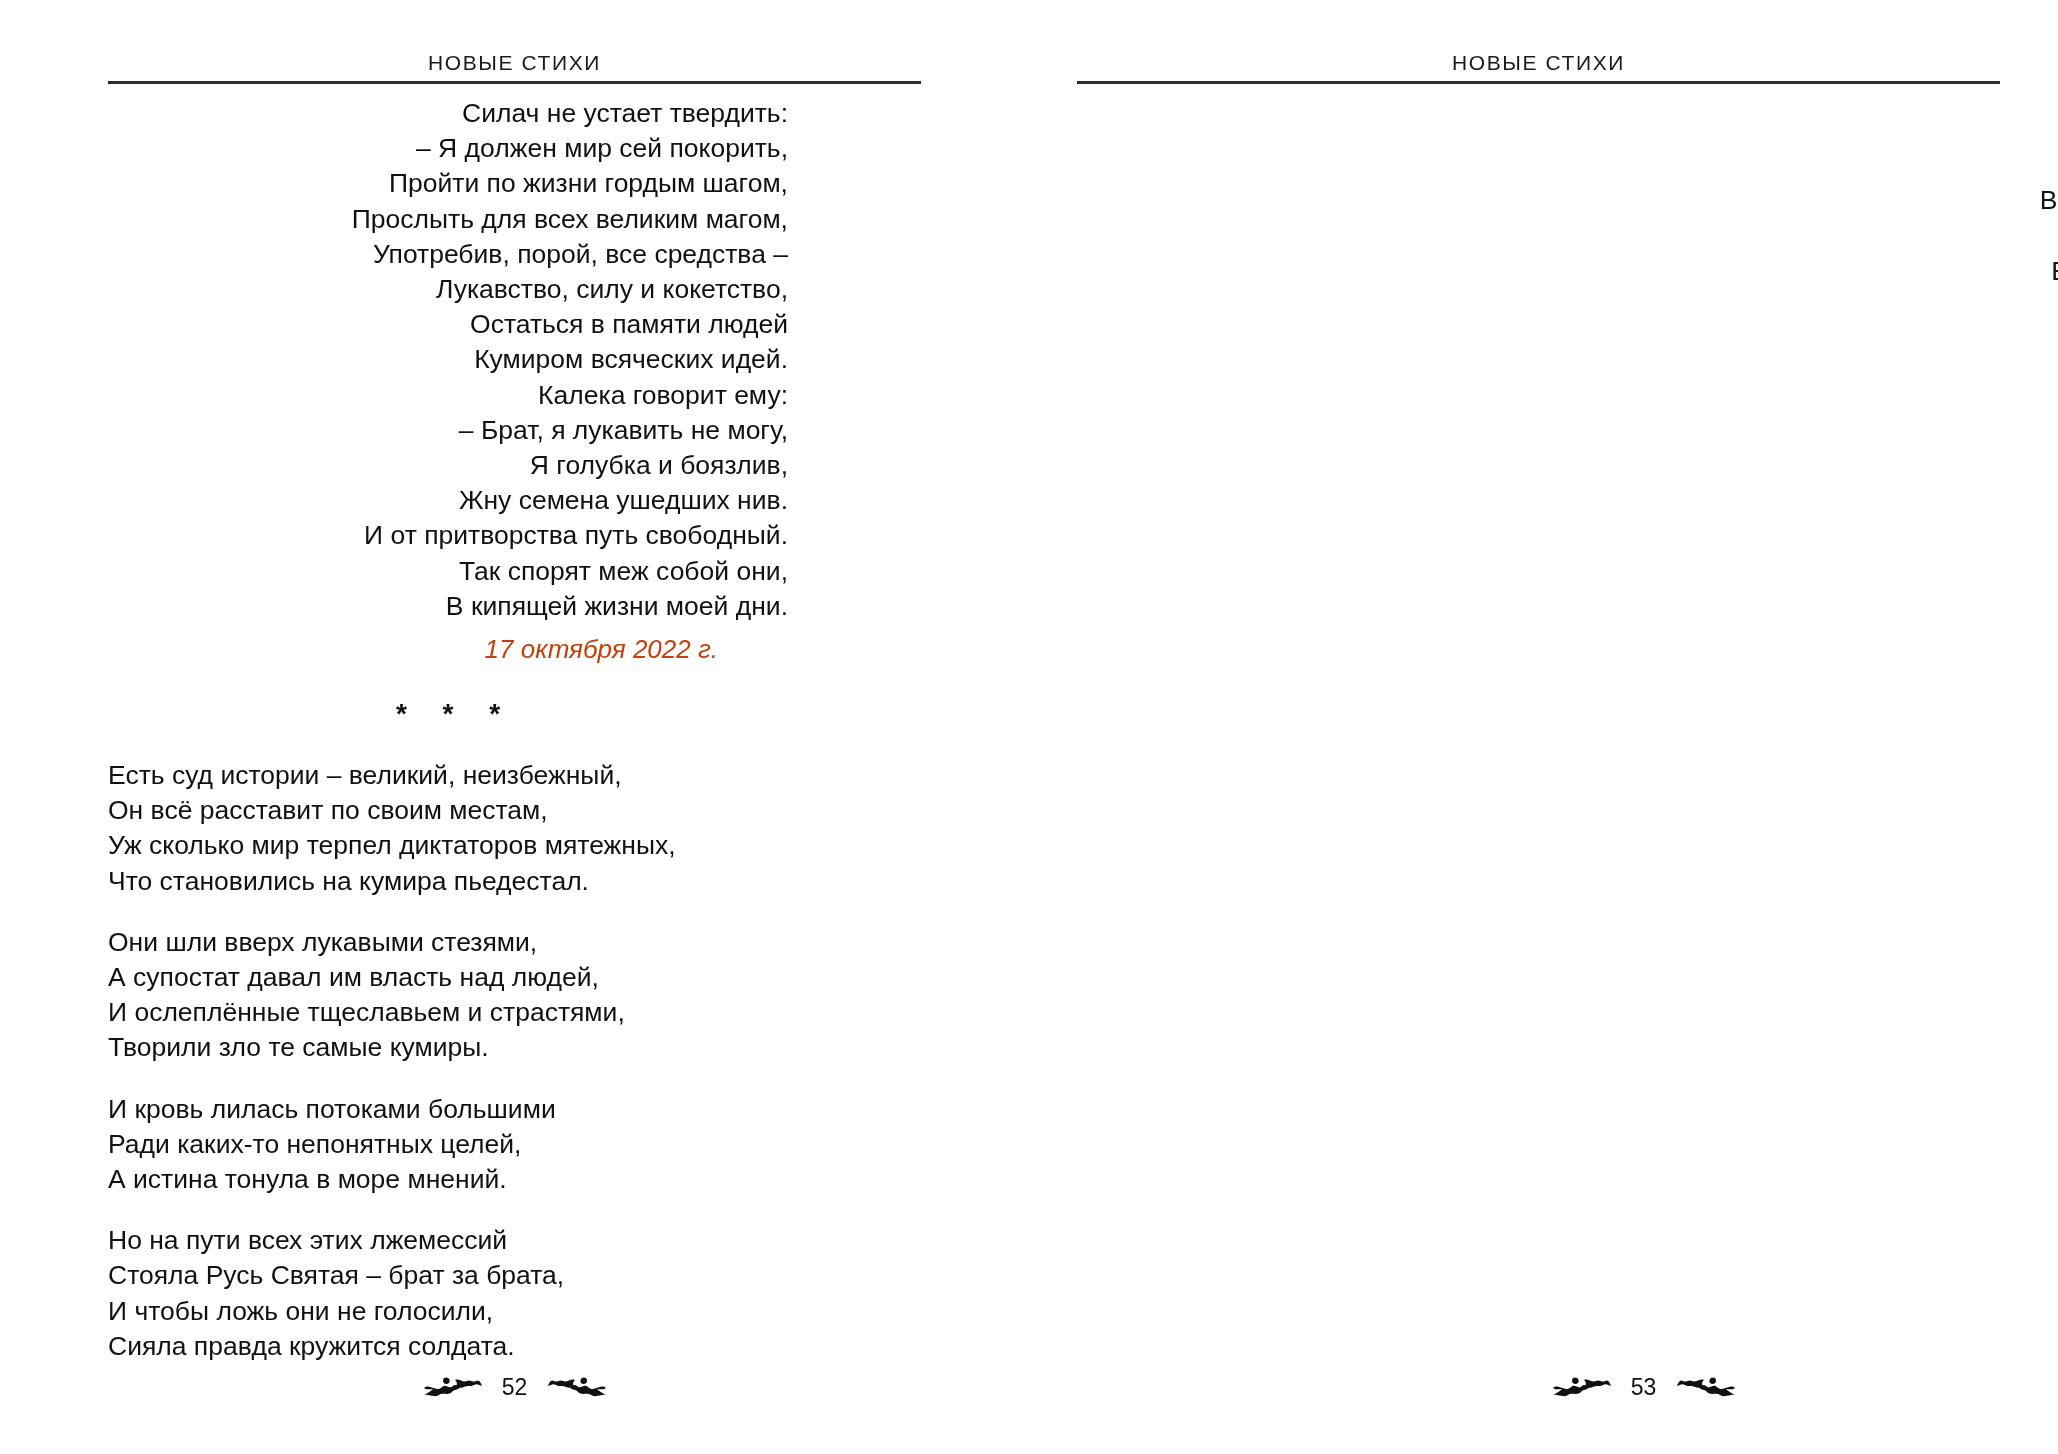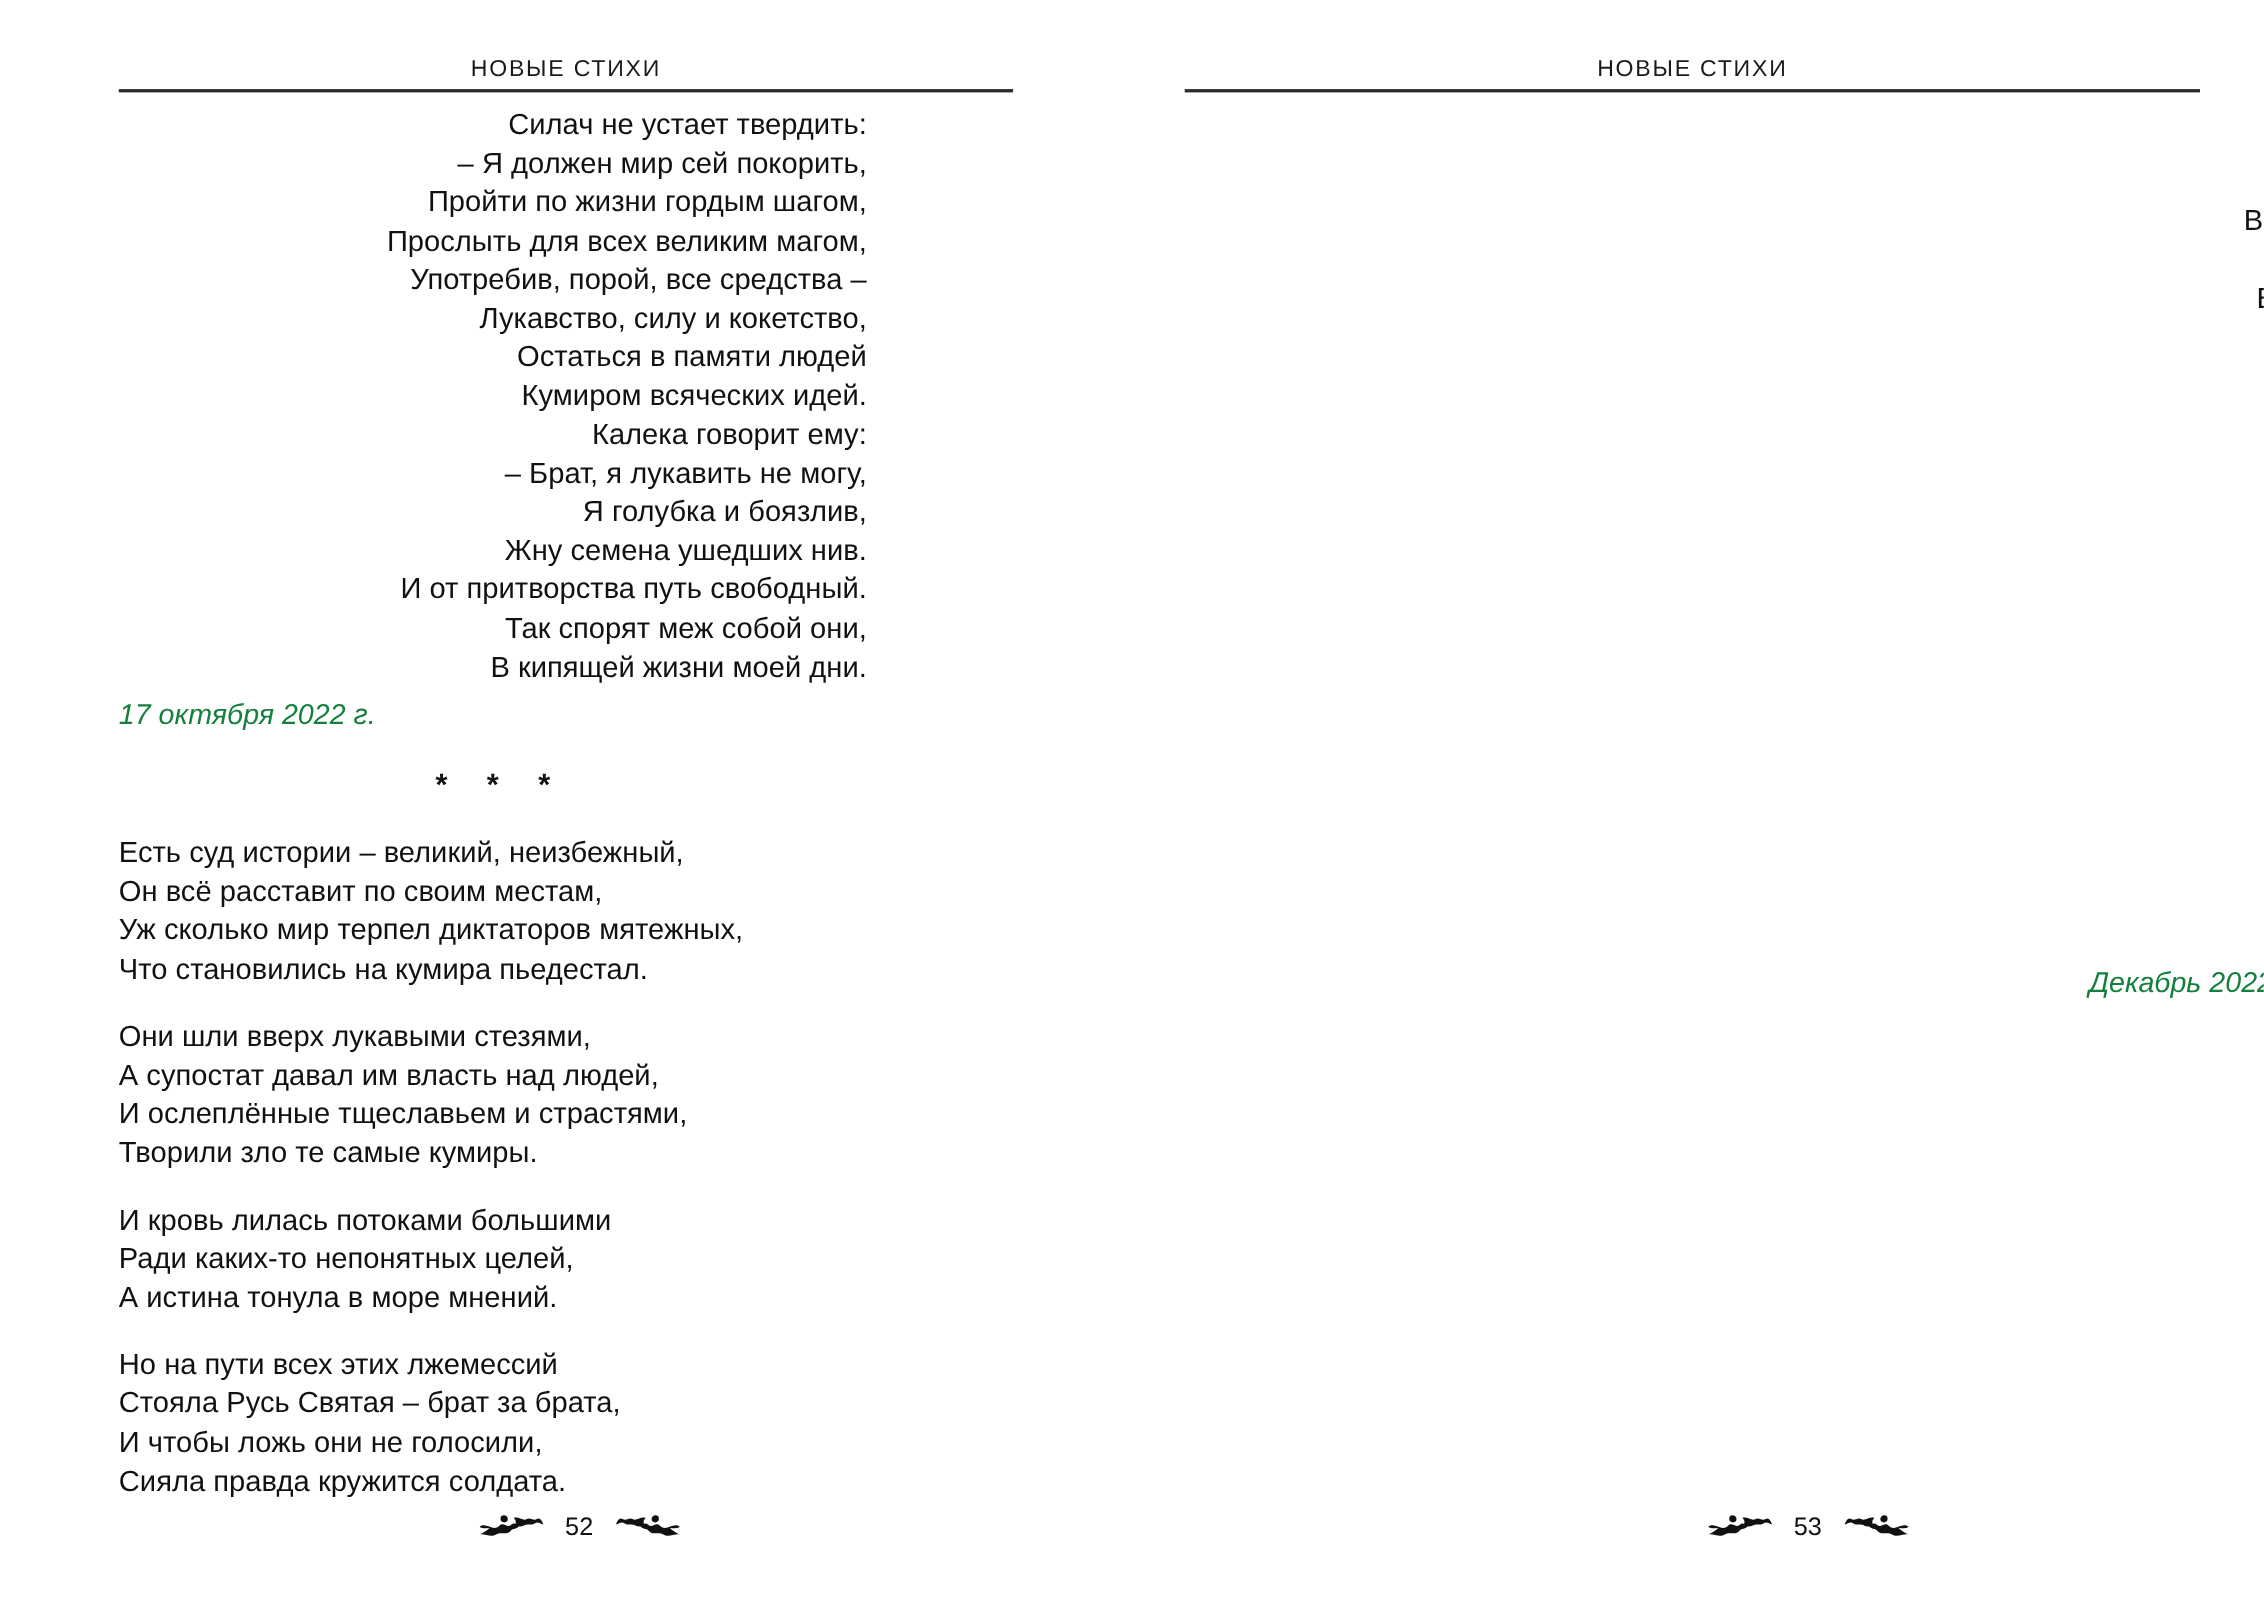--- a/index.html
+++ b/index.html
@@ -82,23 +82,24 @@
     font-size: 26.5px;
     line-height: 35.2px;
     white-space: pre;
     color: #111111;
   }
 
   .date {
     font-style: italic;
     font-size: 26px;
     line-height: 34px;
+    text-align: right;
     margin-top: 8px;
     padding-right: 70px;
-    color: #15803d;
+    color: #c2410c;
   }
   .page-right .date {
     padding-right: 10px;
     margin-top: 24px;
   }
 
   .stars {
     text-align: center;
     font-size: 28px;
     letter-spacing: 14px;
@@ -117,21 +118,21 @@
     position: absolute;
     bottom: 54px;
     left: 0;
     width: 1029px;
     display: flex;
     align-items: center;
     justify-content: center;
     gap: 14px;
     pointer-events: none;
   }
-  .page-left .folio { padding-left: 12px; }
+  .page-left .folio { }
   .page-right .folio { padding-left: 100px; }
 
   .folio-num {
     font-size: 23px;
     color: #111111;
     line-height: 1;
     min-width: 34px;
     text-align: center;
   }
   .ornament {

